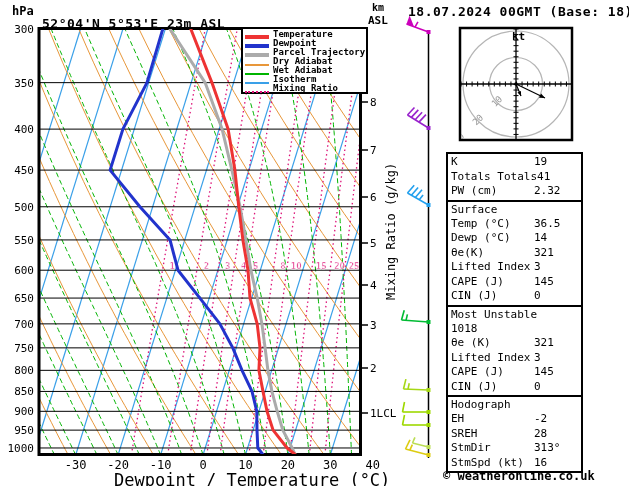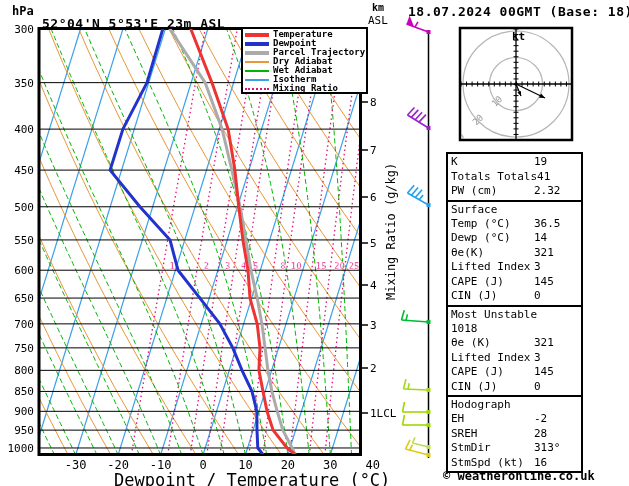--- a/index.html
+++ b/index.html
@@ -4,29 +4,29 @@
 <style>
   html,body{margin:0;padding:0;background:#fff;}
   .stage{position:relative;width:629px;height:486px;background:#fff;overflow:hidden;
          font-family:"DejaVu Sans Mono","Liberation Mono",monospace;color:#000;}
   .stage svg{position:absolute;left:0;top:0;}
   .lbl{position:absolute;white-space:pre;}
   .title{font-size:13px;font-weight:bold;letter-spacing:0.5px;}
   .hpa{left:12px;top:4px;font-size:12px;font-weight:bold;}
   .main-title{left:42px;top:4px;margin-top:12px;}
   .kmlbl{left:372px;top:2px;font-size:10px;font-weight:bold;text-align:right;}
-  .asllbl{left:368px;top:14px;font-size:11px;font-weight:normal;}
+  .asllbl{left:368px;top:14px;font-size:11px;font-weight:bold;}
   .datelbl{left:408px;top:4px;}
   .xaxis-label{left:114px;top:470px;font-size:17px;}
   .mr-axis{left:384px;top:300px;font-size:12px;transform:rotate(-90deg);transform-origin:0 0;white-space:pre;}
   .copyright{left:443px;top:469px;font-size:12px;font-weight:bold;}
   .kt{left:464px;top:30px;font-size:11px;font-weight:bold;padding-left:48px;}
   .legend{position:absolute;left:241px;top:27px;width:127px;height:67px;border:2px solid #000;
           background:#fff;box-sizing:border-box;padding:1px 2px;}
-  .legend-row{display:flex;align-items:center;height:9px;}
+  .legend-row{display:flex;align-items:flex-end;height:9px;}
   .legend-swatch{width:24px;margin-right:4px;flex:none;}
   .legend-text{font-size:9px;font-weight:bold;line-height:9px;white-space:pre;}
   .panels{position:absolute;left:446px;top:152px;width:137px;}
   .pbox{border:2px solid #000;background:#fff;box-sizing:border-box;padding:1px 3px;margin-top:-2px;}
   .pbox:first-child{margin-top:0;}
   .phead{font-size:11px;line-height:14px;}
   .prow{display:flex;font-size:11px;line-height:14.5px;}
   .prow .pl{flex:1;white-space:pre;}
   .prow .pv{width:44px;white-space:pre;}
 </style>

